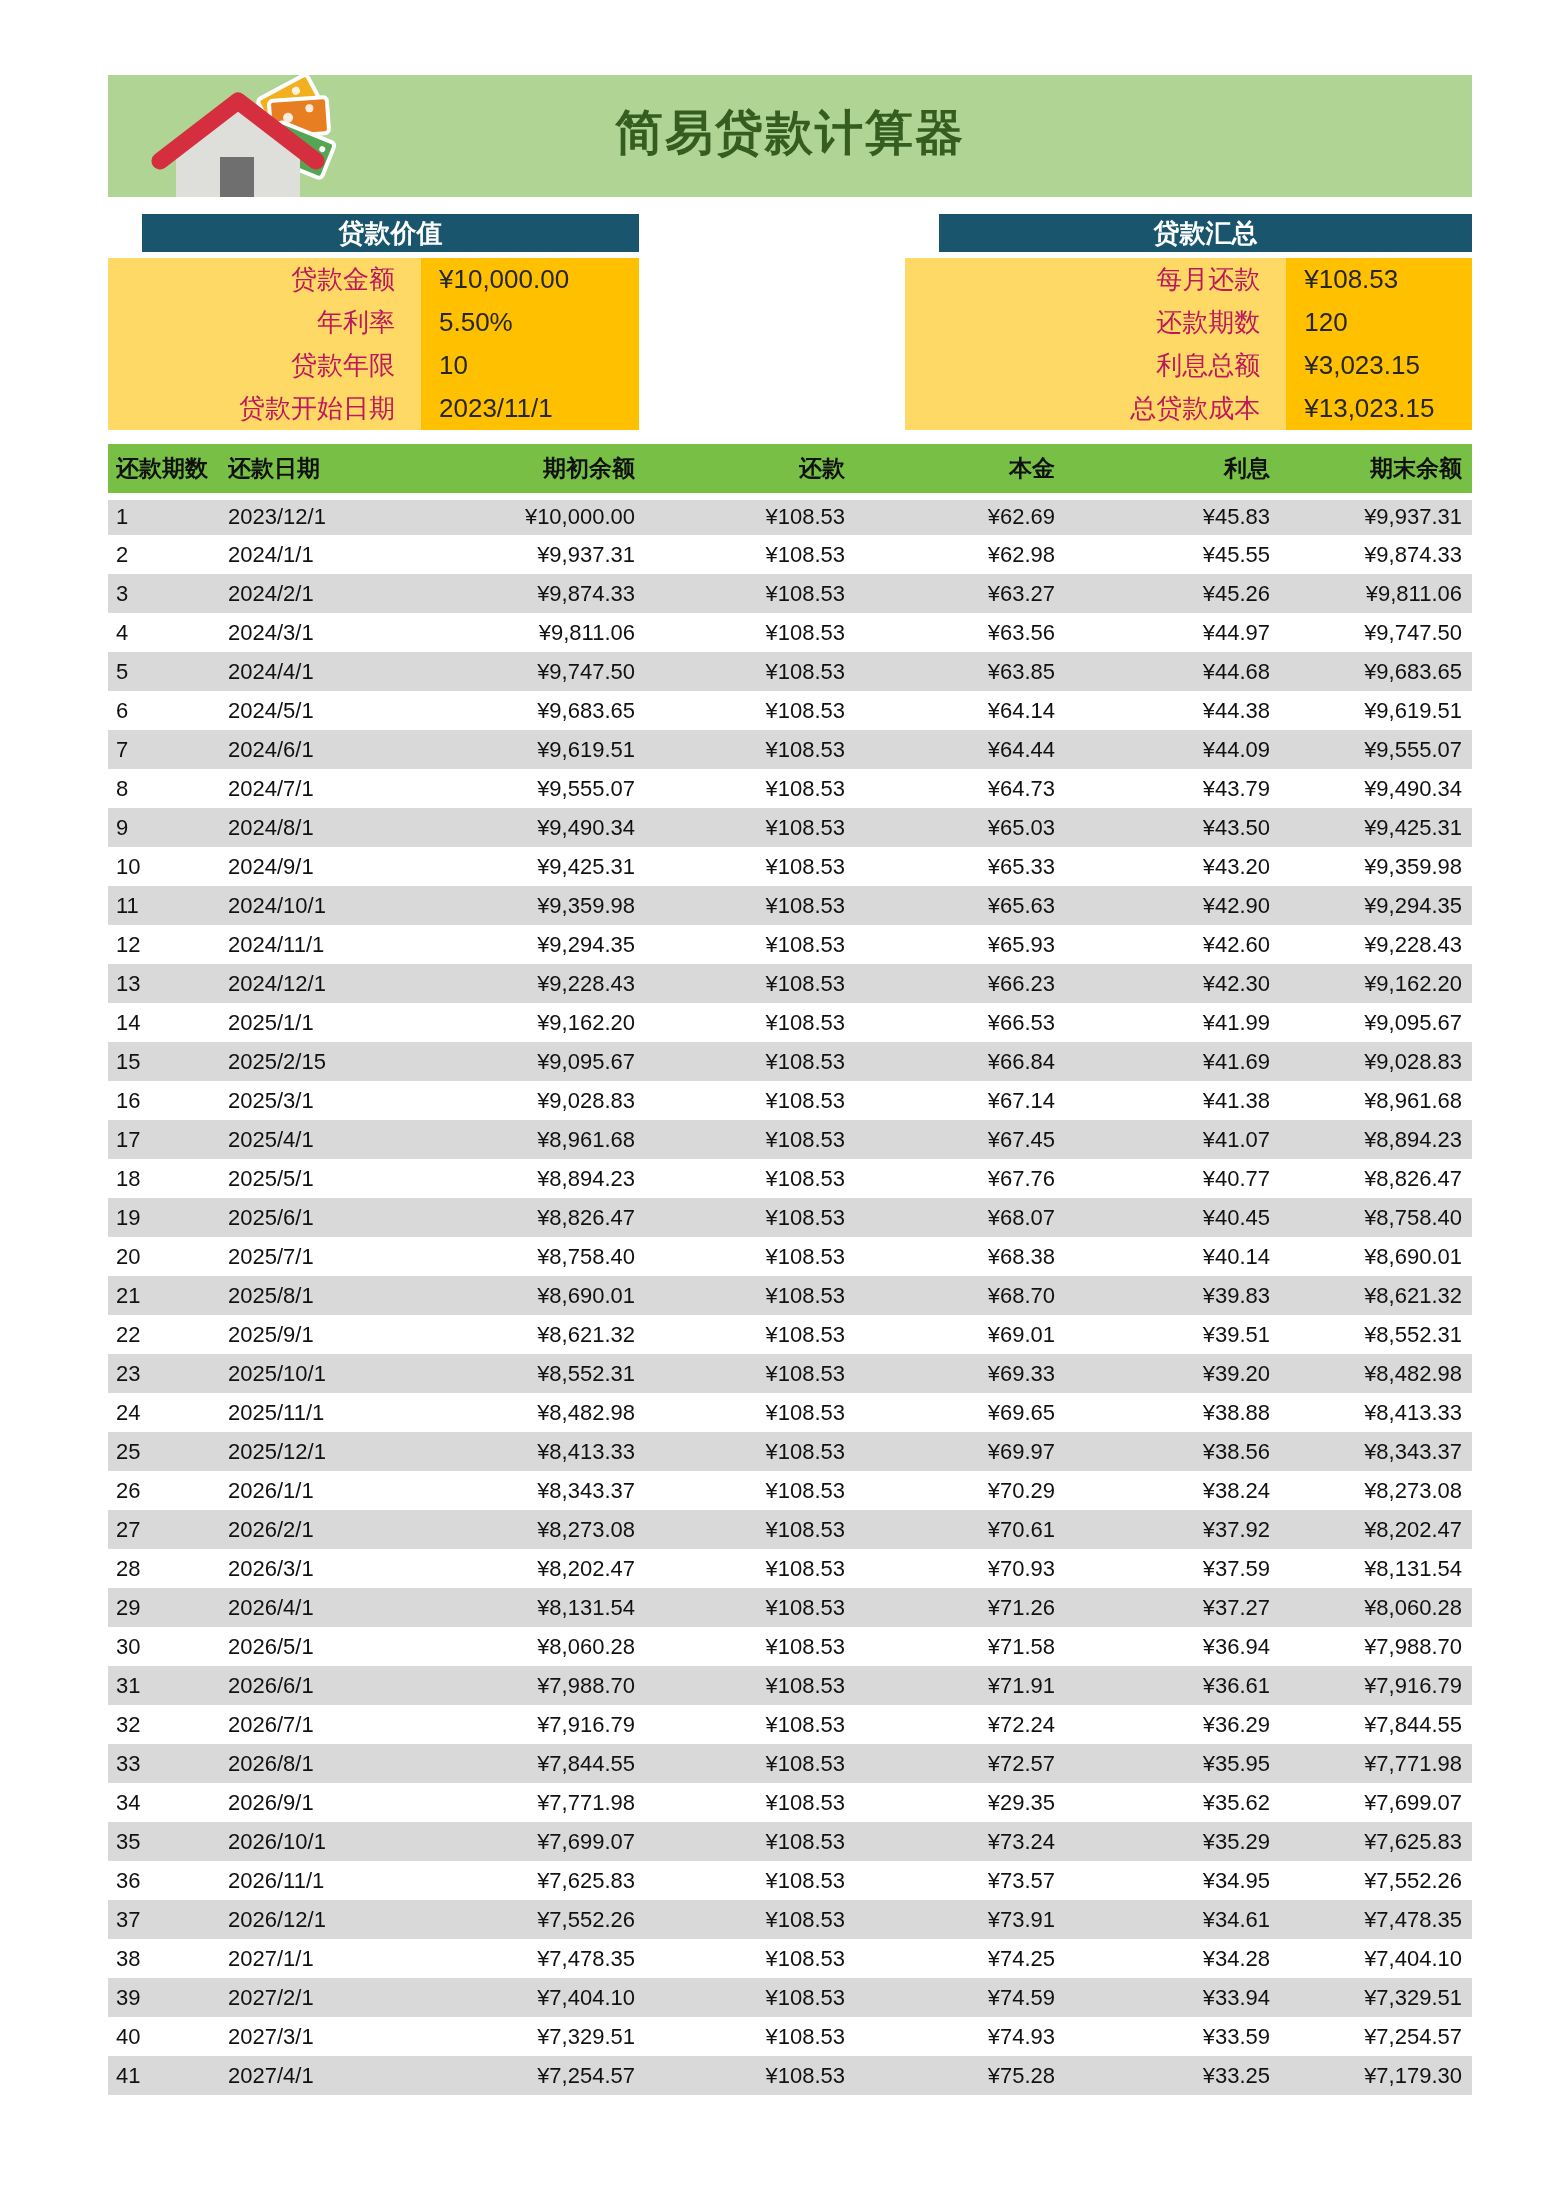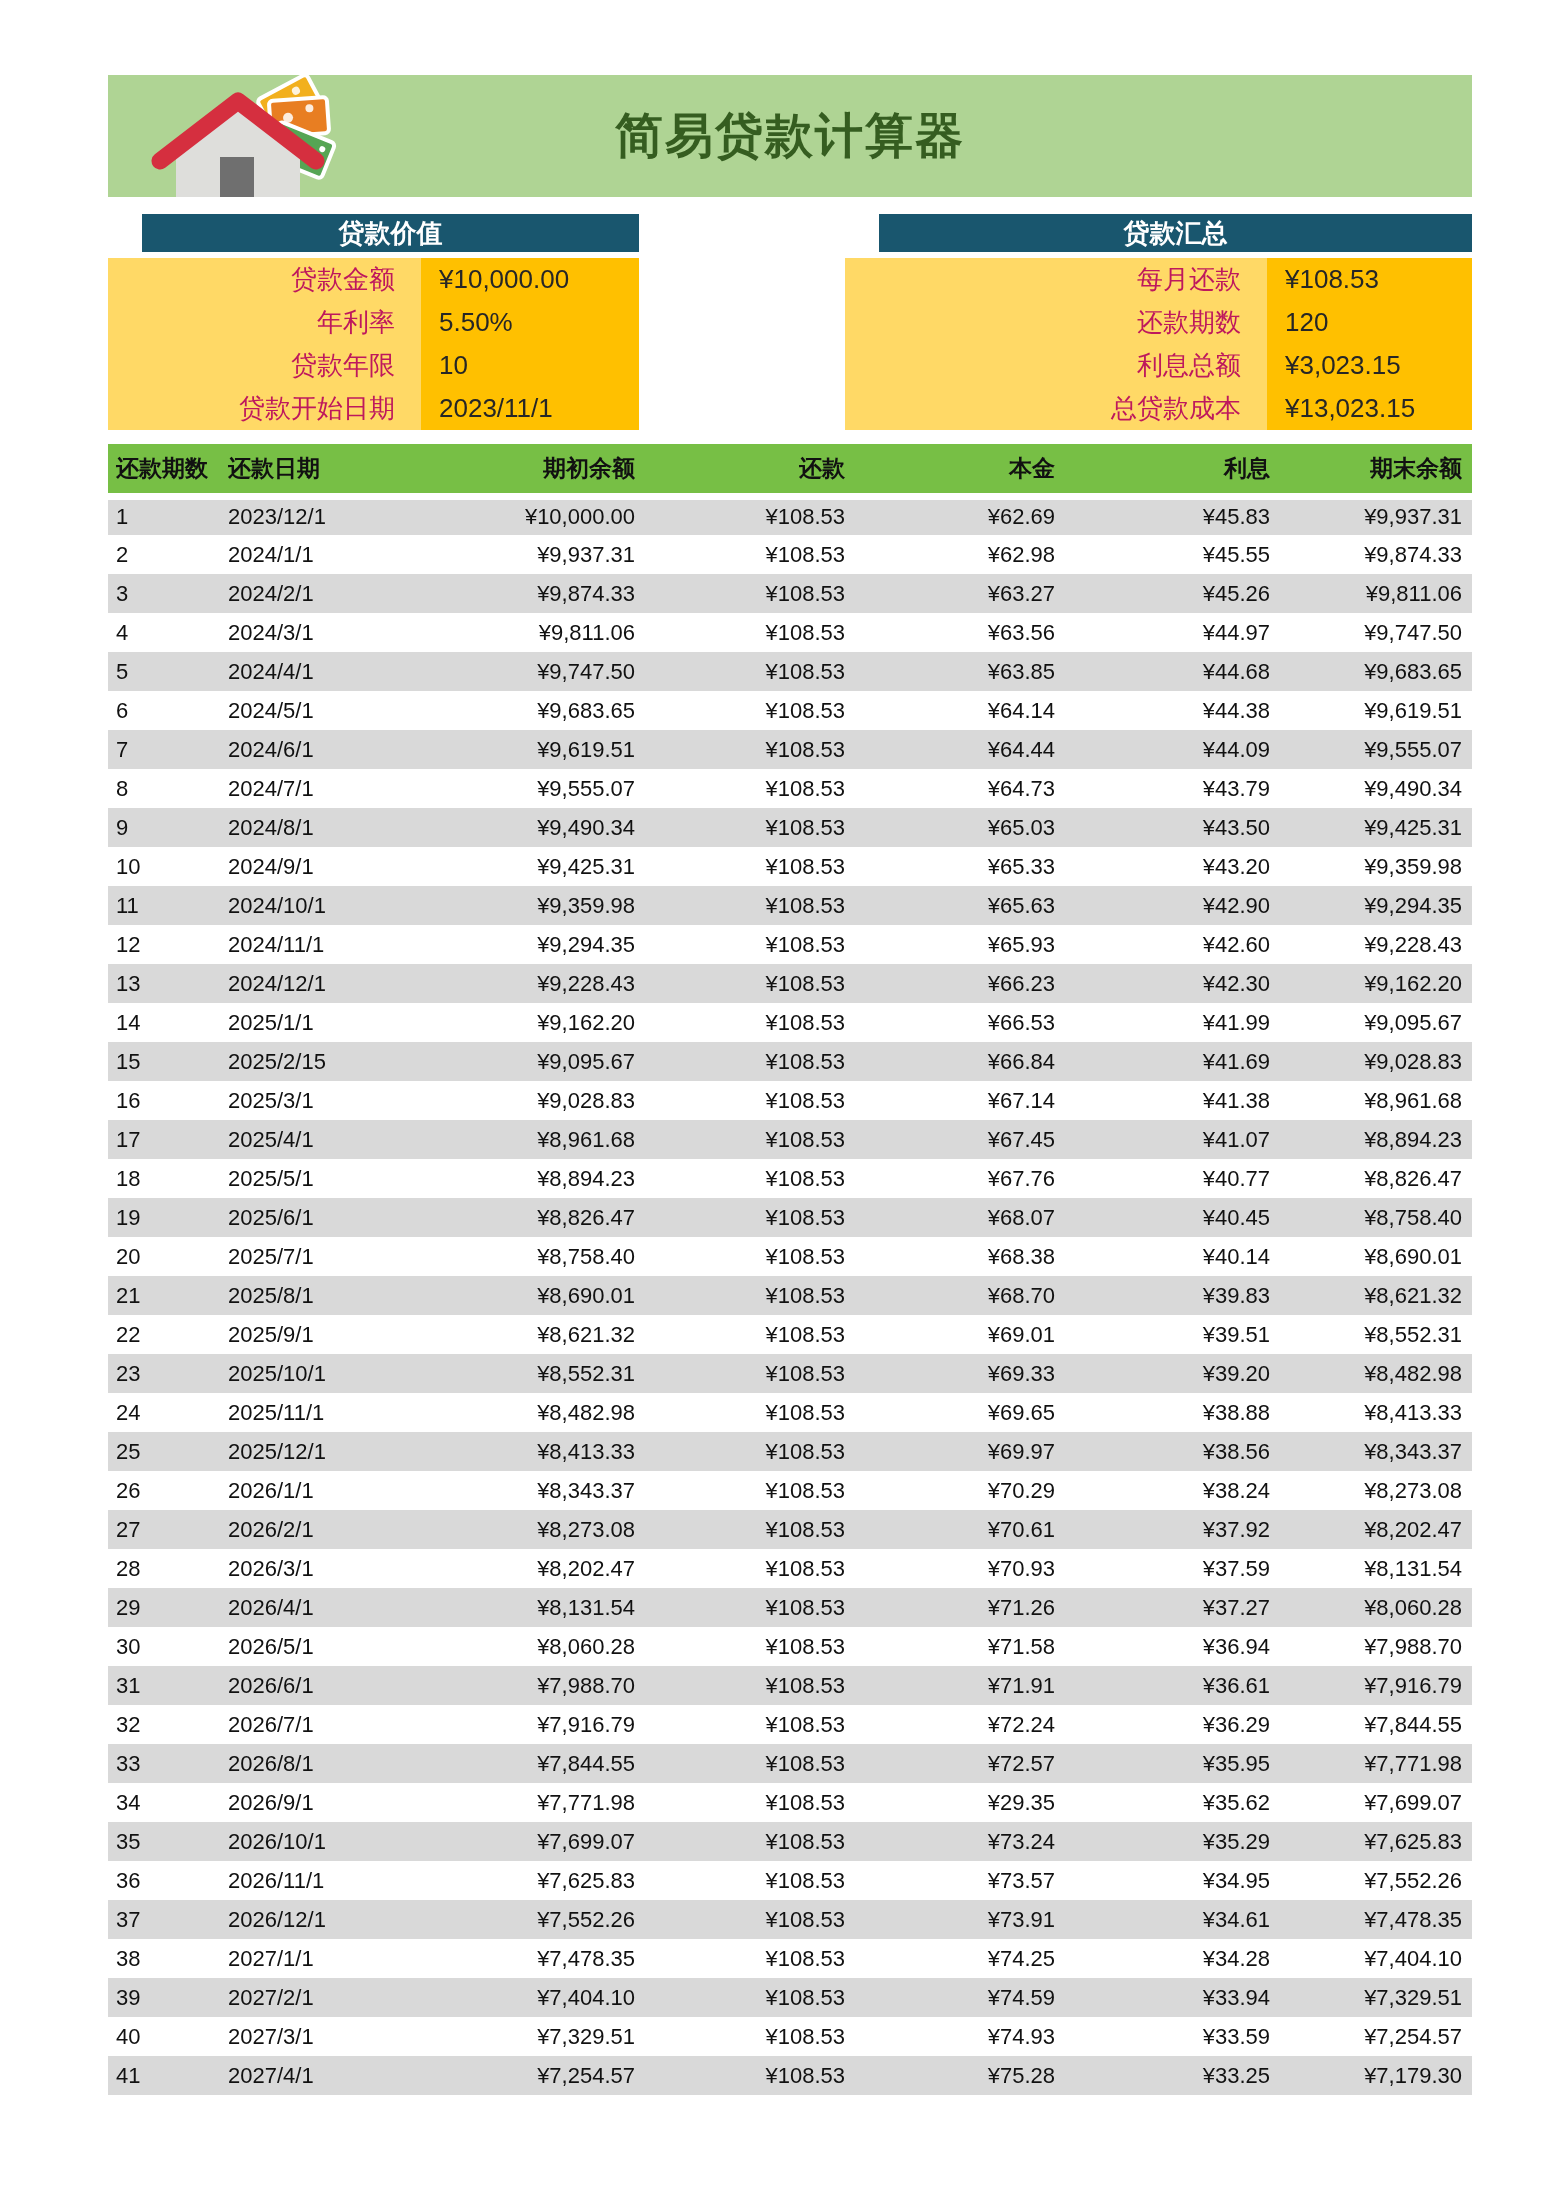--- a/index.html
+++ b/index.html
@@ -14,20 +14,21 @@
     position: absolute; left: 108px; top: 0;
     width: 1364px;
   }
 
   
   .banner {
     margin-top: 75px;
     height: 122px;
     background: #AFD494;
     position: relative;
+    font-family: Liberation Mono, monospace;
   }
   .banner-title {
     text-align: center;
     line-height: 122px;
     font-size: 48px;
     font-weight: bold;
     color: #355D20;
     letter-spacing: 2px;
   }
   .house-icon {
@@ -37,21 +38,21 @@
   }
 
   
   .top-tables {
     margin-top: 17px;
     display: flex;
     justify-content: space-between;
   }
   .mini-table { }
   .mini-table.left  { width: 531px; }
-  .mini-table.right { width: 627px; }
+  .mini-table.right { width: 567px; }
   .mini-header {
     height: 38px; line-height: 38px;
     background: #19566E;
     color: #ffffff;
     font-size: 26px; font-weight: bold;
     text-align: center;
     margin-bottom: 6px;
     margin-left: 34px;
   }
   .mini-row { display: flex; height: 43px; }

